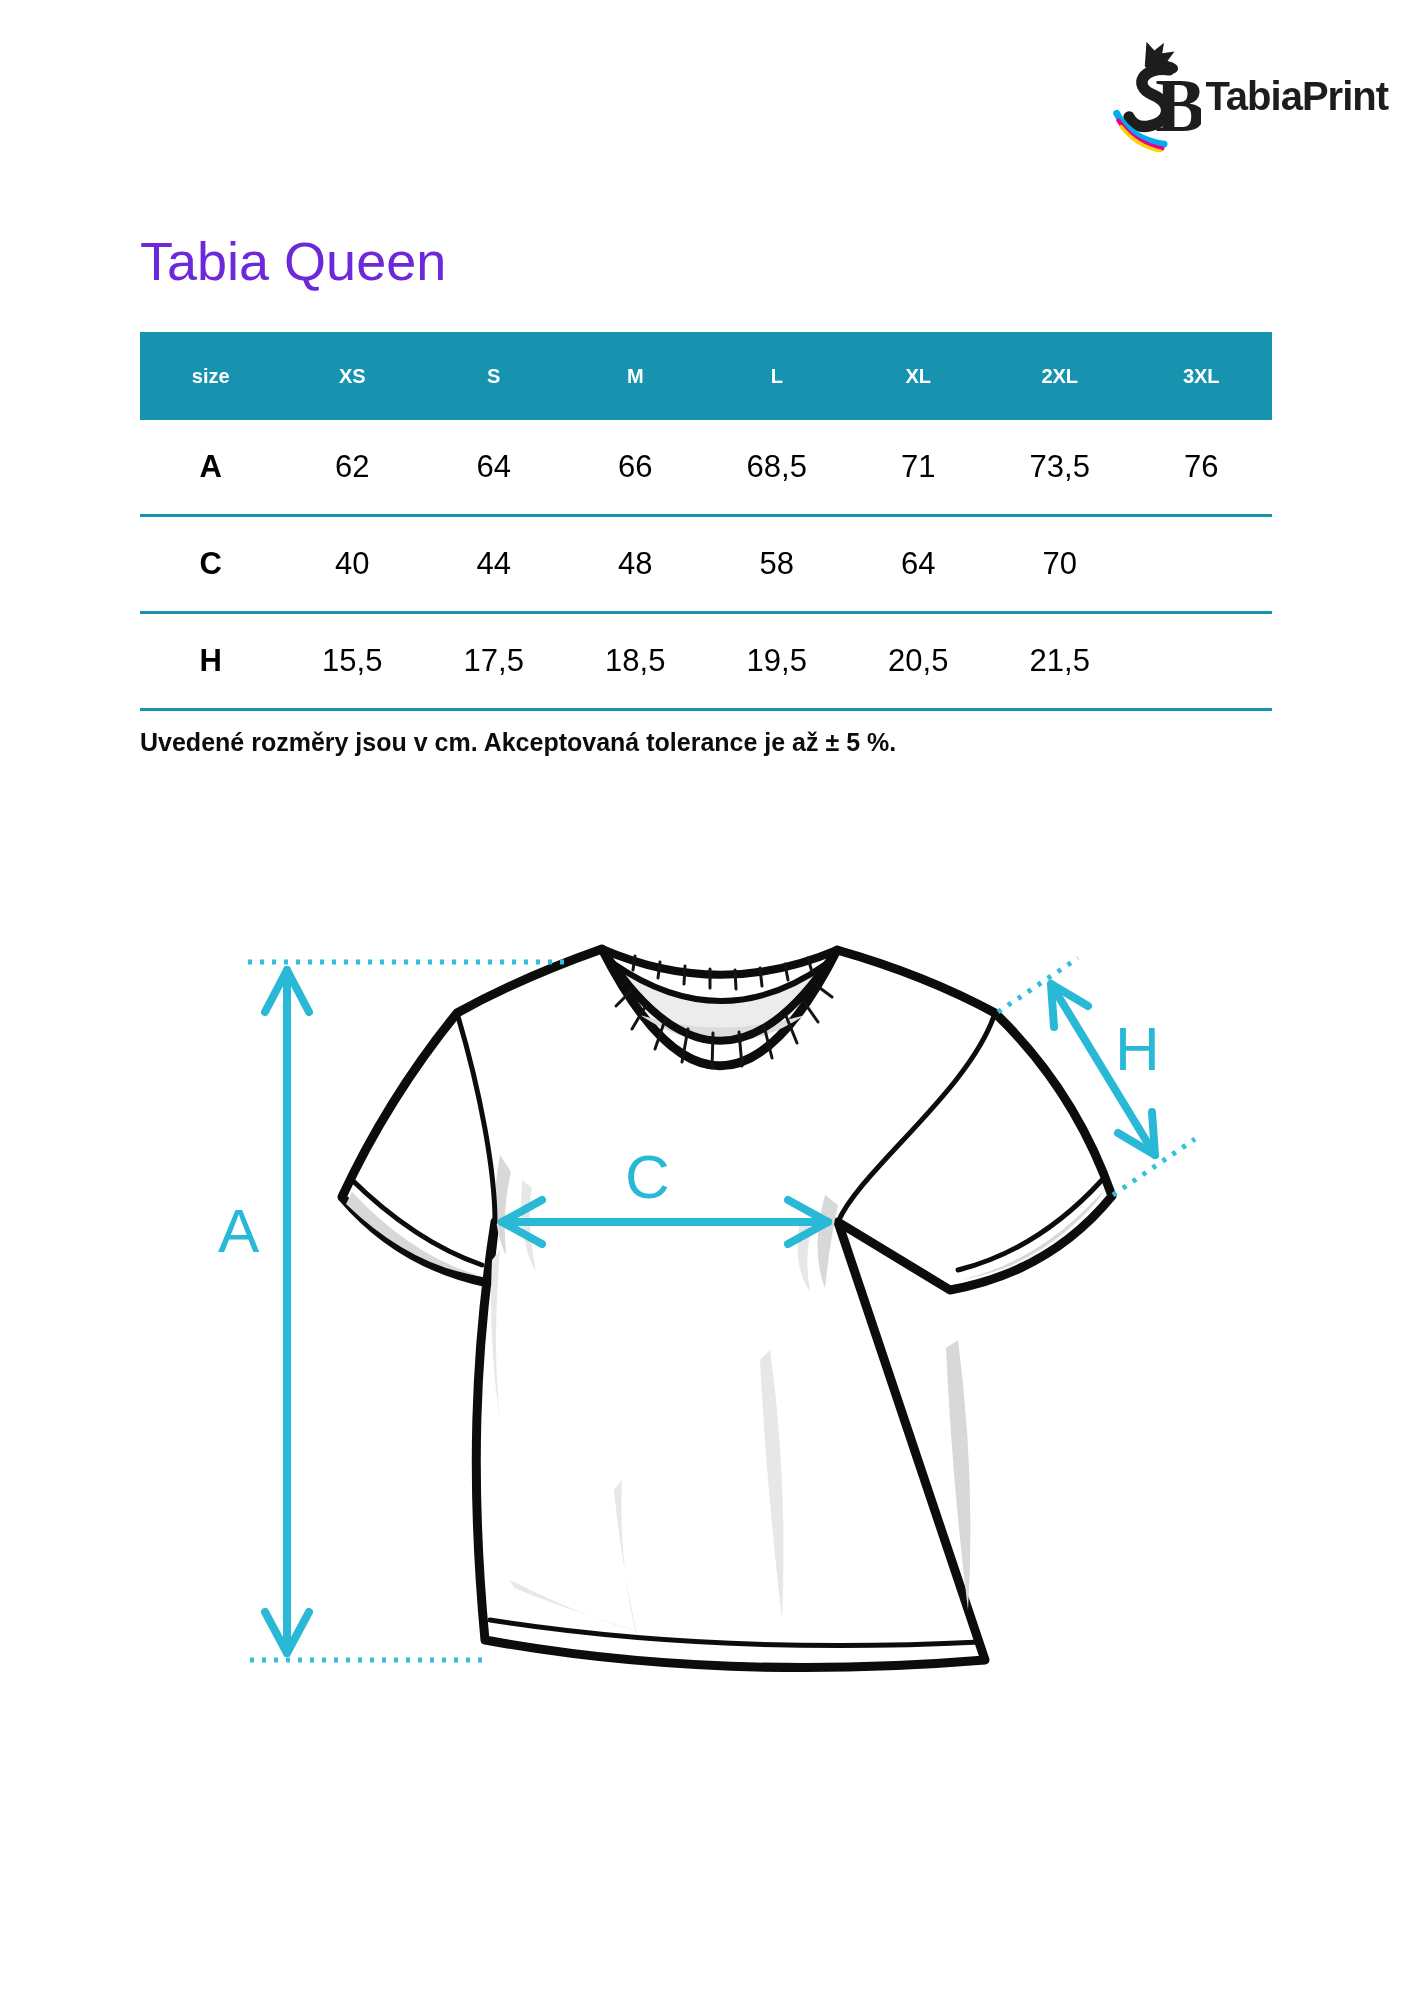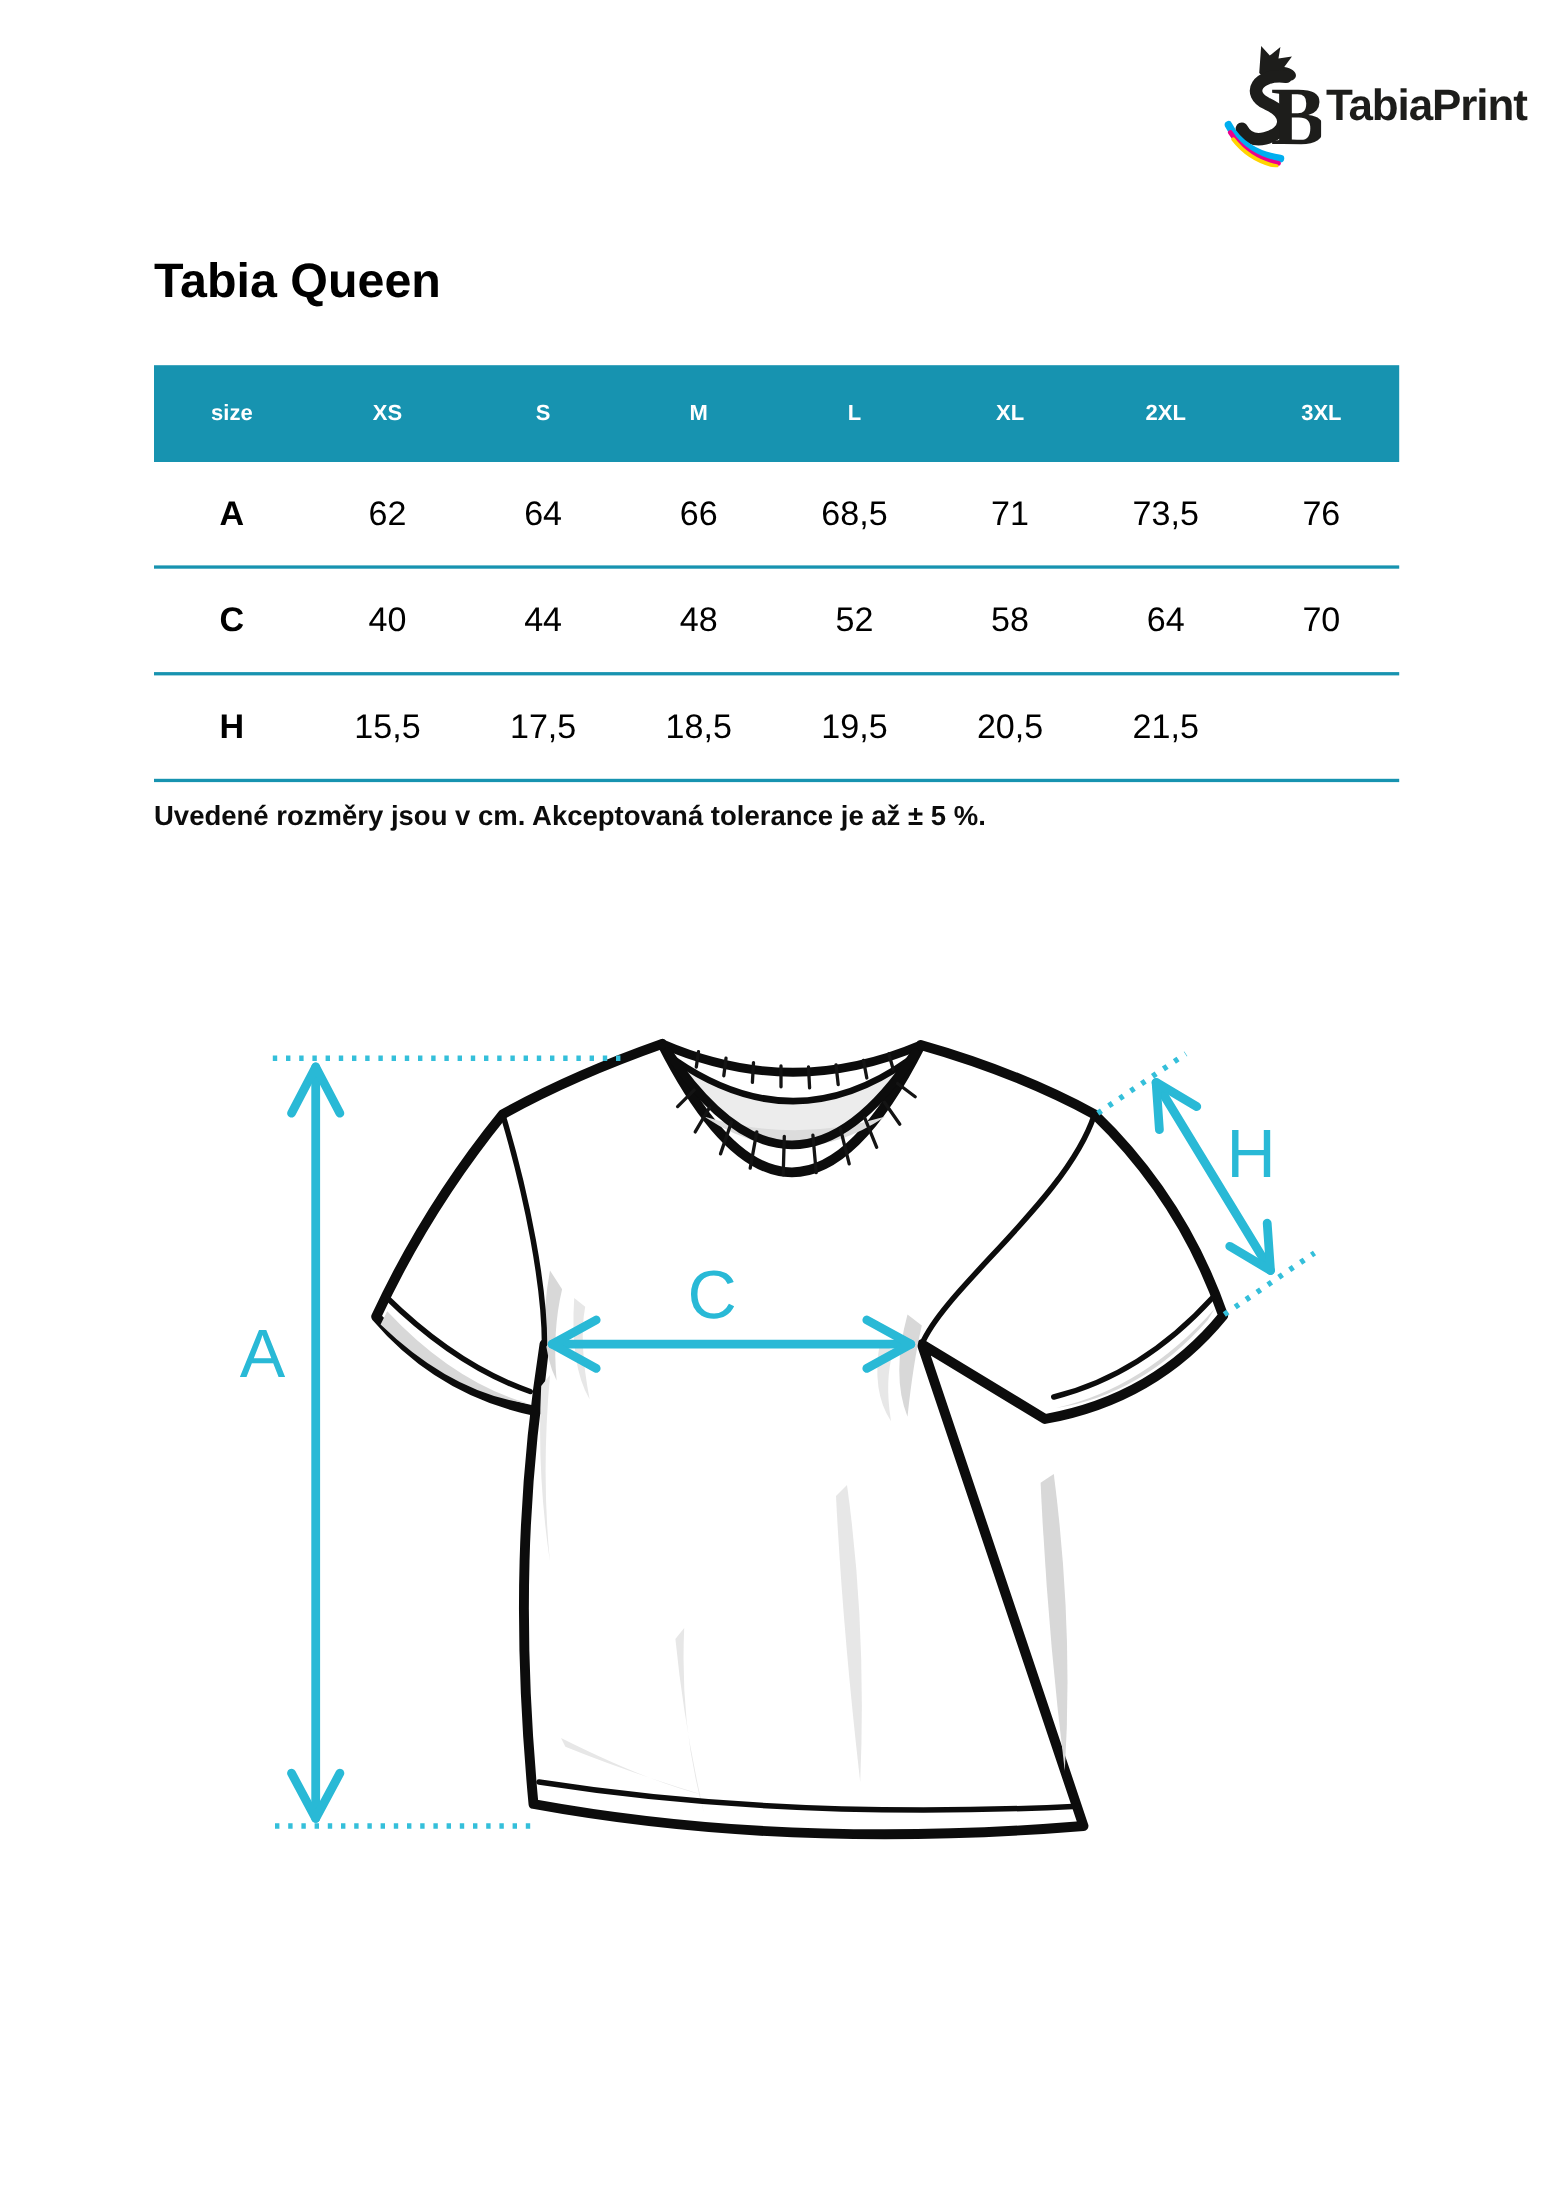--- a/index.html
+++ b/index.html
@@ -5,21 +5,21 @@
   html,body{margin:0;padding:0;background:#fff;}
   .page{position:relative;width:1414px;height:2000px;background:#ffffff;overflow:hidden;
         font-family:"Liberation Sans", sans-serif;color:#000;}
 
   
   .logo{position:absolute;top:40px;right:26px;display:flex;align-items:center;}
   .logo svg{display:block;margin-right:4px;}
   .logo-text{font-size:40px;font-weight:bold;color:#1d1d1b;letter-spacing:-1px;line-height:1;}
 
   
-  .title{position:absolute;left:140px;top:234px;font-size:44px;font-weight:bold;color:#000000;line-height:1;}
+  .title{position:absolute;left:140px;top:234px;font-size:54px;font-weight:normal;color:#6d28d9;line-height:1;}
 
   
   .size-table{position:absolute;left:140px;top:332px;width:1132px;}
   .t-head{display:grid;grid-template-columns:repeat(8,1fr);background:#1793b0;height:88px;}
   .t-head .cell{display:flex;align-items:center;justify-content:center;
                 color:#fff;font-weight:bold;font-size:20px;}
   .t-row{display:grid;grid-template-columns:repeat(8,1fr);height:94px;border-bottom:3px solid #1793b0;}
   .t-row .cell{display:flex;align-items:center;justify-content:center;font-size:31px;color:#000;}
   .t-row .cell.lbl{font-weight:bold;}
 
@@ -81,21 +81,20 @@
       <div class="cell">71</div>
       <div class="cell">73,5</div>
       <div class="cell">76</div>
     </div>
 
     <div class="t-row">
       <div class="cell lbl">C</div>
       <div class="cell">40</div>
       <div class="cell">44</div>
       <div class="cell">48</div>
-      <div class="cell">52</div>
       <div class="cell">58</div>
       <div class="cell">64</div>
       <div class="cell">70</div>
     </div>
 
     <div class="t-row">
       <div class="cell lbl">H</div>
       <div class="cell">15,5</div>
       <div class="cell">17,5</div>
       <div class="cell">18,5</div>

